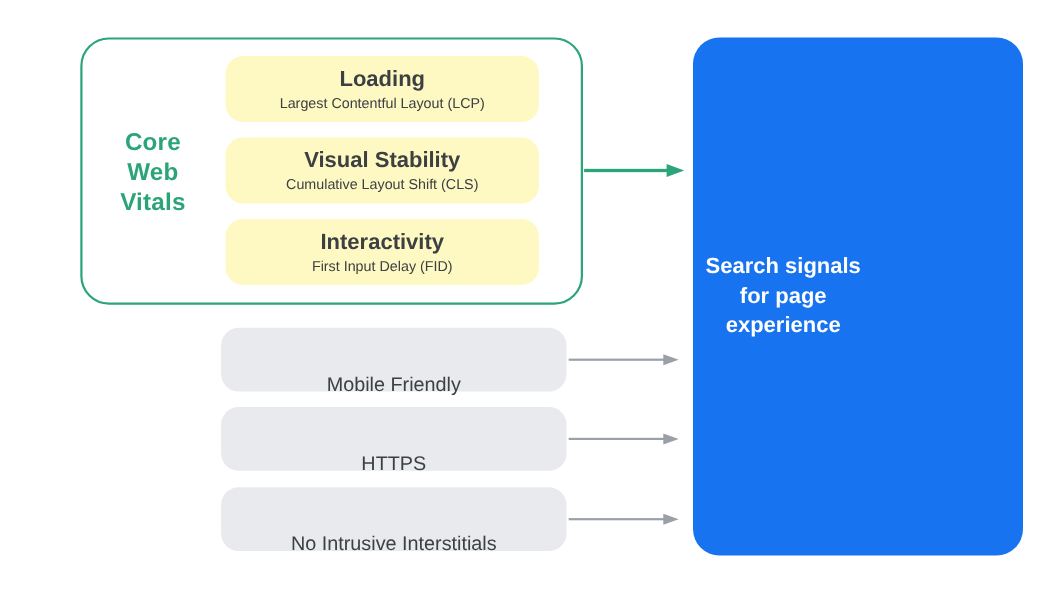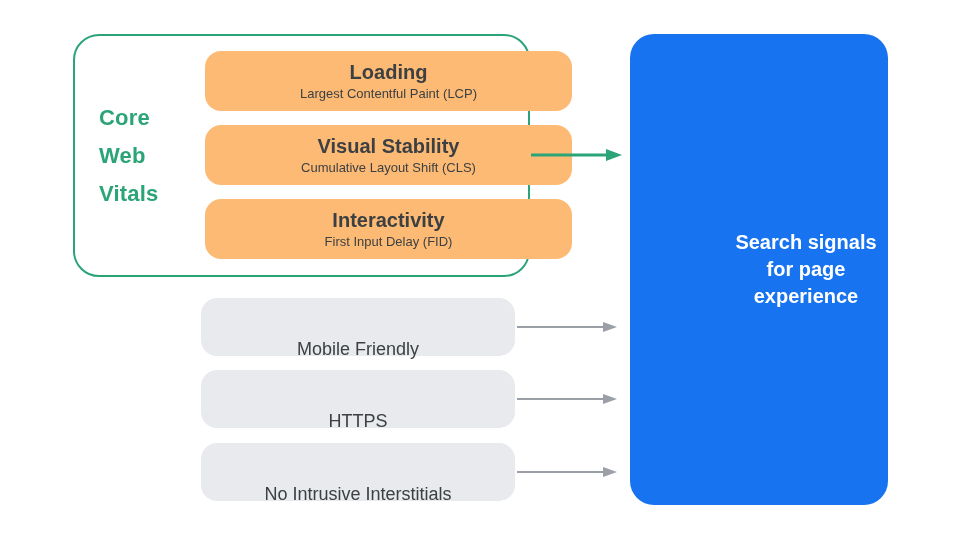--- a/index.html
+++ b/index.html
@@ -27,43 +27,43 @@
     position: absolute;
     left: 0; top: 50%;
     transform: translateY(-50%);
     width: 128px;
     display: flex;
     justify-content: center;
   }
   .cwv-label span {
     display: block;
     width: 80px;
-    text-align: left;
+    text-align: center;
     font-size: 22px;
     font-weight: 700;
-    line-height: 38px;
+    line-height: 27px;
     color: #2BA478;
     letter-spacing: 0.2px;
   }
   .cwv-items {
     position: absolute;
     left: 130px; top: 15px;
     width: 313px;
   }
   .pill {
     border-radius: 16px;
     display: flex;
     flex-direction: column;
     align-items: center;
     justify-content: center;
     text-align: center;
   }
   .pill.green {
-    background: #fdba74;
-    width: 367px;
+    background: #fef9c3;
+    width: 285px;
     height: 60px;
     margin-bottom: 14px;
     text-align: center;
   }
   .pill-title {
     font-size: 20px;
     font-weight: 700;
     color: #3C4043;
     line-height: 24px;
   }
@@ -91,26 +91,26 @@
     margin-top: 44px;
   }
   #signal-0 { top: 298px; }
   #signal-1 { top: 370px; }
   #signal-2 { top: 443px; }
 
   
   .result-box {
     position: absolute;
     left: 630px; top: 34px;
-    width: 258px; height: 471px;
+    width: 300px; height: 471px;
     background: #1873F0;
     border-radius: 24px;
     display: flex;
     align-items: center;
-    justify-content: flex-end;
+    justify-content: flex-start;
   }
   .result-label {
     width: 164px;
     text-align: center;
     font-size: 20px;
     font-weight: 700;
     color: #ffffff;
     line-height: 27px;
   }
 
@@ -146,21 +146,21 @@
 
 <div class="canvas">
 
   <div class="cwv-group">
     <div class="cwv-label">
       <span>Core Web Vitals</span>
     </div>
     <div class="cwv-items">
       <div class="pill green">
         <div class="pill-title">Loading</div>
-        <div class="pill-subtitle">Largest Contentful Paint (LCP)</div>
+        <div class="pill-subtitle">Largest Contentful Layout (LCP)</div>
       </div>
       <div class="pill green">
         <div class="pill-title">Visual Stability</div>
         <div class="pill-subtitle">Cumulative Layout Shift (CLS)</div>
       </div>
       <div class="pill green">
         <div class="pill-title">Interactivity</div>
         <div class="pill-subtitle">First Input Delay (FID)</div>
       </div>
     </div>

